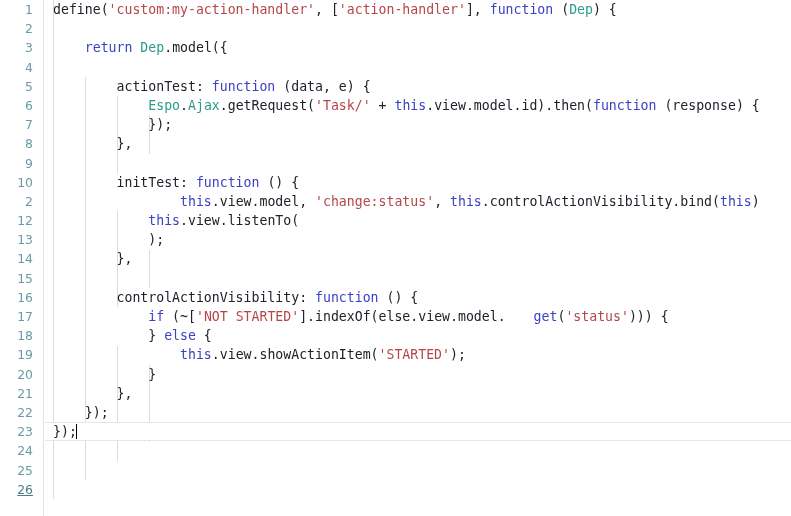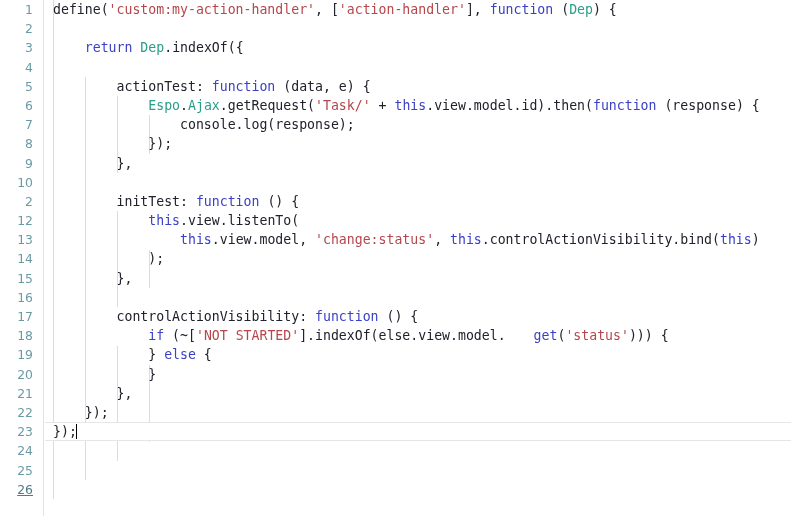--- a/index.html
+++ b/index.html
@@ -151,36 +151,36 @@
       <div class="iguide" style="left: 104px; top: 115.2px; height: 38.4px;"></div>
       <div class="iguide" style="left: 72px; top: 211.2px; height: 96px;"></div>
       <div class="iguide" style="left: 104px; top: 249.6px; height: 38.4px;"></div>
       <div class="iguide" style="left: 72px; top: 345.6px; height: 115.2px;"></div>
       <div class="iguide" style="left: 104px; top: 364.8px; height: 76.8px;"></div>
     </div>
 
   <div class="code-area" id="code-area">
       <div class="code-line"><span class="tok-plain">define(</span><span class="tok-str">'custom:my-action-handler'</span><span class="tok-plain">, [</span><span class="tok-str">'action-handler'</span><span class="tok-plain">], </span><span class="tok-kw">function</span><span class="tok-plain"> (</span><span class="tok-class">Dep</span><span class="tok-plain">) {</span></div>
       <div class="code-line">&nbsp;</div>
-      <div class="code-line"><span class="tok-plain">    </span><span class="tok-kw">return</span><span class="tok-plain"> </span><span class="tok-class">Dep</span><span class="tok-plain">.indexOf({</span></div>
+      <div class="code-line"><span class="tok-plain">    </span><span class="tok-kw">return</span><span class="tok-plain"> </span><span class="tok-class">Dep</span><span class="tok-plain">.model({</span></div>
       <div class="code-line">&nbsp;</div>
       <div class="code-line"><span class="tok-plain">        actionTest: </span><span class="tok-kw">function</span><span class="tok-plain"> (data, e) {</span></div>
       <div class="code-line"><span class="tok-plain">            </span><span class="tok-class">Espo</span><span class="tok-plain">.</span><span class="tok-class">Ajax</span><span class="tok-plain">.getRequest(</span><span class="tok-str">'Task/'</span><span class="tok-plain"> + </span><span class="tok-this">this</span><span class="tok-plain">.view.model.id).then(</span><span class="tok-kw">function</span><span class="tok-plain"> (response) {</span></div>
-      <div class="code-line"><span class="tok-plain">                console.log(response);</span></div>
       <div class="code-line"><span class="tok-plain">            });</span></div>
       <div class="code-line"><span class="tok-plain">        },</span></div>
       <div class="code-line">&nbsp;</div>
       <div class="code-line"><span class="tok-plain">        initTest: </span><span class="tok-kw">function</span><span class="tok-plain"> () {</span></div>
+      <div class="code-line"><span class="tok-plain">                </span><span class="tok-this">this</span><span class="tok-plain">.view.model, </span><span class="tok-str">'change:status'</span><span class="tok-plain">, </span><span class="tok-this">this</span><span class="tok-plain">.controlActionVisibility.bind(</span><span class="tok-this">this</span><span class="tok-plain">)</span></div>
       <div class="code-line"><span class="tok-plain">            </span><span class="tok-this">this</span><span class="tok-plain">.view.listenTo(</span></div>
-      <div class="code-line"><span class="tok-plain">                </span><span class="tok-this">this</span><span class="tok-plain">.view.model, </span><span class="tok-str">'change:status'</span><span class="tok-plain">, </span><span class="tok-this">this</span><span class="tok-plain">.controlActionVisibility.bind(</span><span class="tok-this">this</span><span class="tok-plain">)</span></div>
       <div class="code-line"><span class="tok-plain">            );</span></div>
       <div class="code-line"><span class="tok-plain">        },</span></div>
       <div class="code-line">&nbsp;</div>
       <div class="code-line"><span class="tok-plain">        controlActionVisibility: </span><span class="tok-kw">function</span><span class="tok-plain"> () {</span></div>
       <div class="code-line"><span class="tok-plain">            </span><span class="tok-kw">if</span><span class="tok-plain"> (~[</span><span class="tok-str">'NOT STARTED'</span><span class="tok-plain">].indexOf(else.view.model.</span><span class="tok-fn">get</span><span class="tok-plain">(</span><span class="tok-str">'status'</span><span class="tok-plain">))) {</span></div>
       <div class="code-line"><span class="tok-plain">            } </span><span class="tok-kw">else</span><span class="tok-plain"> {</span></div>
+      <div class="code-line"><span class="tok-plain">                </span><span class="tok-this">this</span><span class="tok-plain">.view.showActionItem(</span><span class="tok-str">'STARTED'</span><span class="tok-plain">);</span></div>
       <div class="code-line"><span class="tok-plain">            }</span></div>
       <div class="code-line"><span class="tok-plain">        },</span></div>
       <div class="code-line"><span class="tok-plain">    });</span></div>
       <div class="code-line active-line"><span class="tok-plain">});</span><span class="caret"></span></div>
     </div>
 
 </div>
 
 </body></html>

